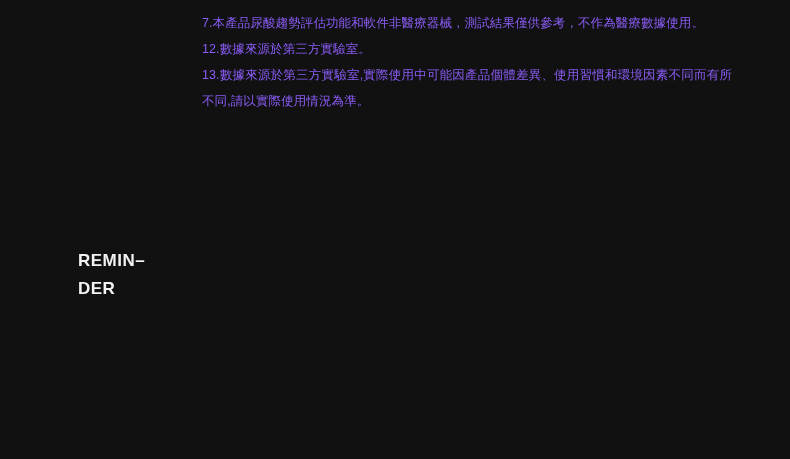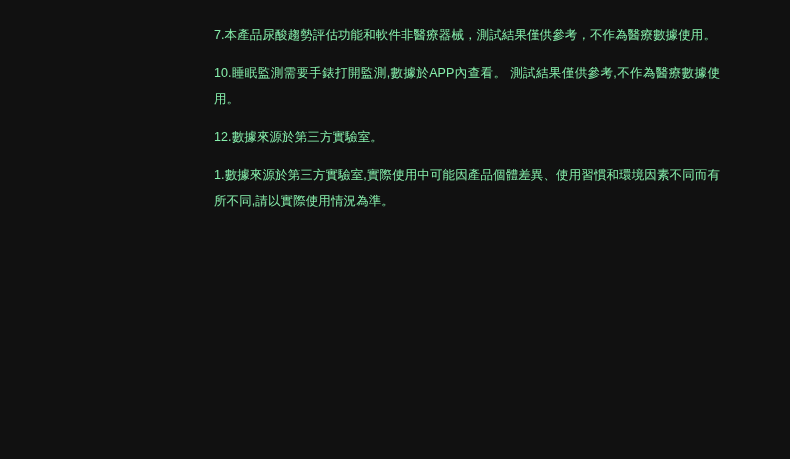--- a/index.html
+++ b/index.html
@@ -36,33 +36,36 @@
   }
   .content {
     position: absolute;
     left: 202px;
     top: 10px;
     width: 530px;
   }
   .item {
     font-size: 12.5px;
     line-height: 26px;
-    color: #86efac;
+    color: #8b5cf6;
     text-align: justify;
     letter-spacing: 0.1px;
-    margin: 12px;
+    margin: 0;
     padding: 0;
   }
 </style>
 </head>
 <body>
 
 <div class="page">
 
+  <div class="label">
+    <span class="line">REMIN–</span>
+    <span class="line">DER</span>
+  </div>
 
   <div class="content">
     <p class="item">7.本產品尿酸趨勢評估功能和軟件非醫療器械，測試結果僅供參考，不作為醫療數據使用。</p>
-    <p class="item">10.睡眠監測需要手錶打開監測,數據於APP內查看。 測試結果僅供參考,不作為醫療數據使用。</p>
     <p class="item">12.數據來源於第三方實驗室。</p>
-    <p class="item">1.數據來源於第三方實驗室,實際使用中可能因產品個體差異、使用習慣和環境因素不同而有所不同,請以實際使用情況為準。</p>
+    <p class="item">13.數據來源於第三方實驗室,實際使用中可能因產品個體差異、使用習慣和環境因素不同而有所不同,請以實際使用情況為準。</p>
   </div>
 
 </div>
 
 </body></html>

